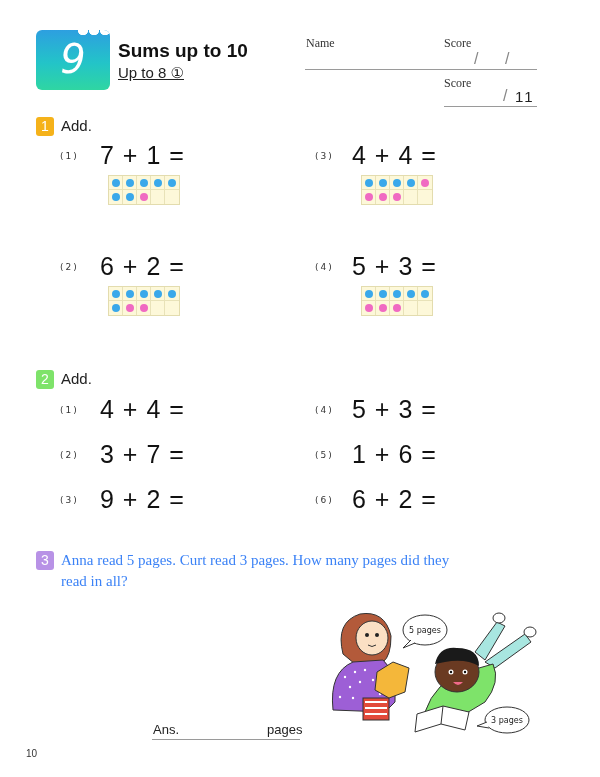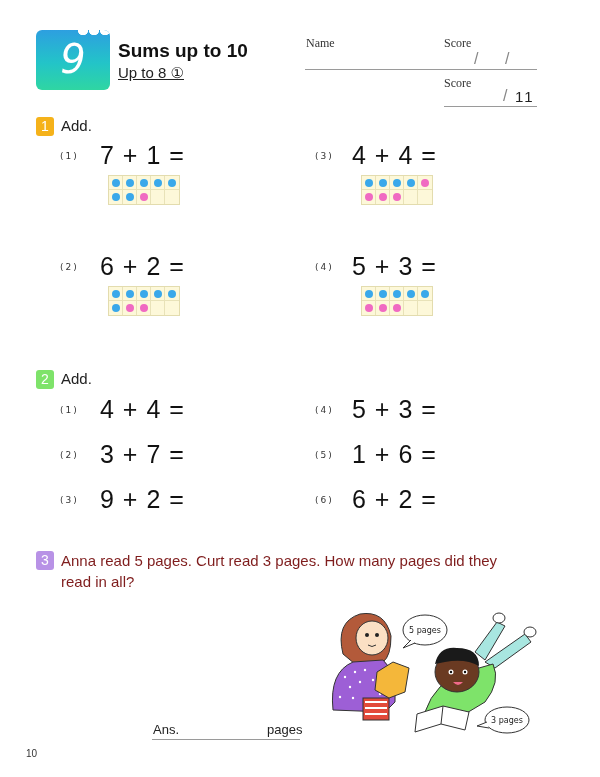--- a/index.html
+++ b/index.html
@@ -59,21 +59,21 @@
       display: grid; grid-template-columns: repeat(5, 1fr); grid-template-rows: 1fr 1fr;
     }
     .ten-frame .cell {
       border-right: 1px solid #e8e2b8; border-bottom: 1px solid #e8e2b8;
       display: flex; align-items: center; justify-content: center;
     }
     .ten-frame .cell:nth-child(5n) { border-right: none; }
     .ten-frame .cell:nth-child(n+6) { border-bottom: none; }
     .dot { width: 8px; height: 8px; border-radius: 50%; }
 
-    .question { font-family: Liberation Sans, sans-serif; font-size: 15px; color: #7f1d1d; line-height: 21px; }
+    .question { font-family: Liberation Serif, serif; font-size: 15px; color: #3b82f6; line-height: 21px; }
 
     .ans-label { font-family: "Liberation Sans", sans-serif; font-size: 13px; color: #222; }
     .page-num { font-family: "Liberation Sans", sans-serif; font-size: 10px; color: #333; }
 
     .illustration { left: 325px; top: 602px; width: 225px; height: 135px; }
   </style>
 </head>
 <body>
 
 <div class="abs lesson-badge">

